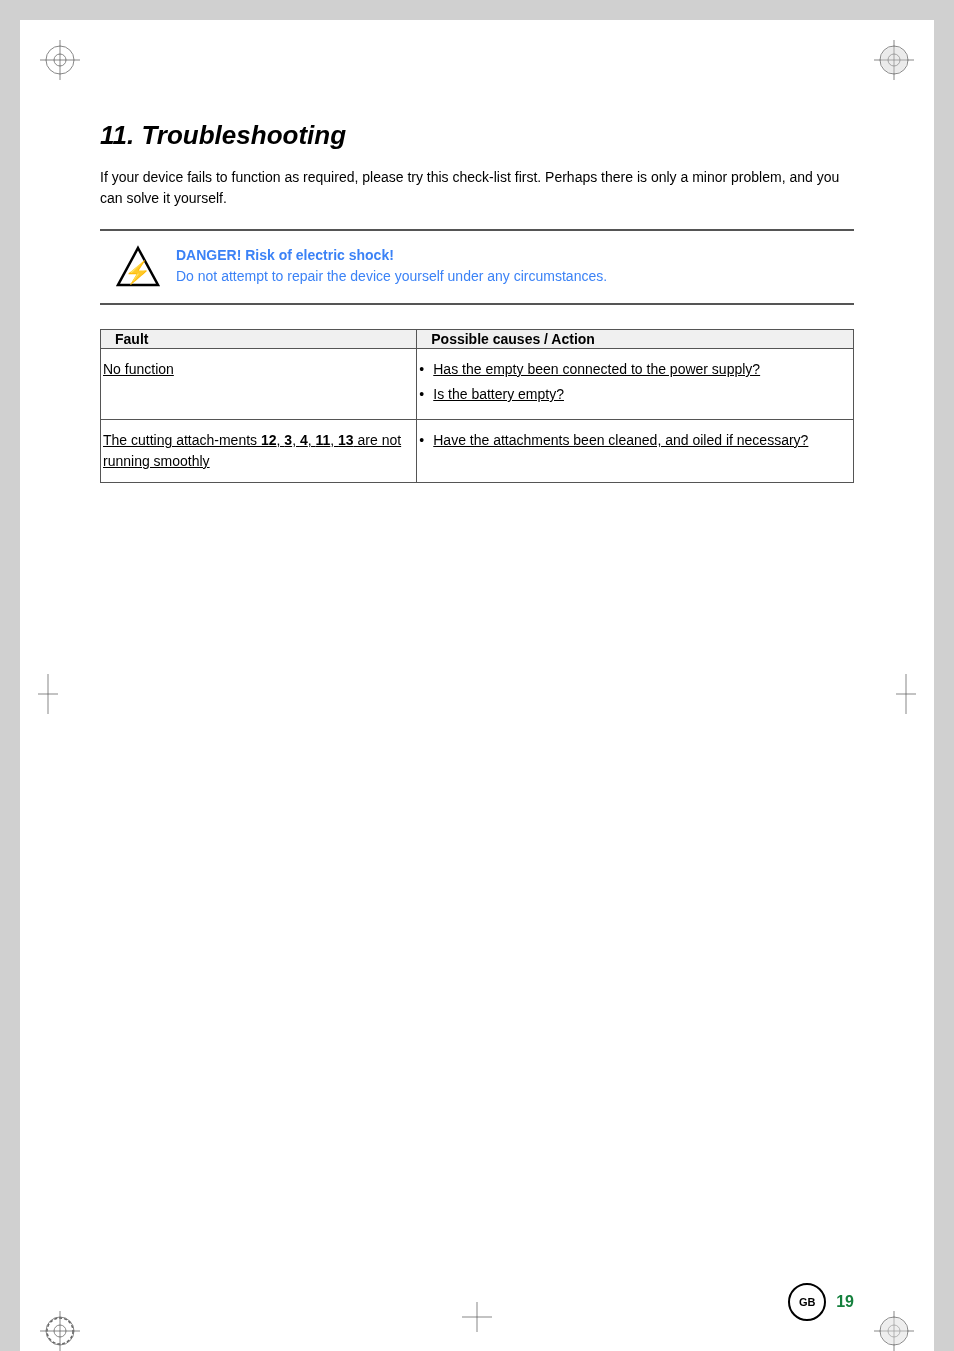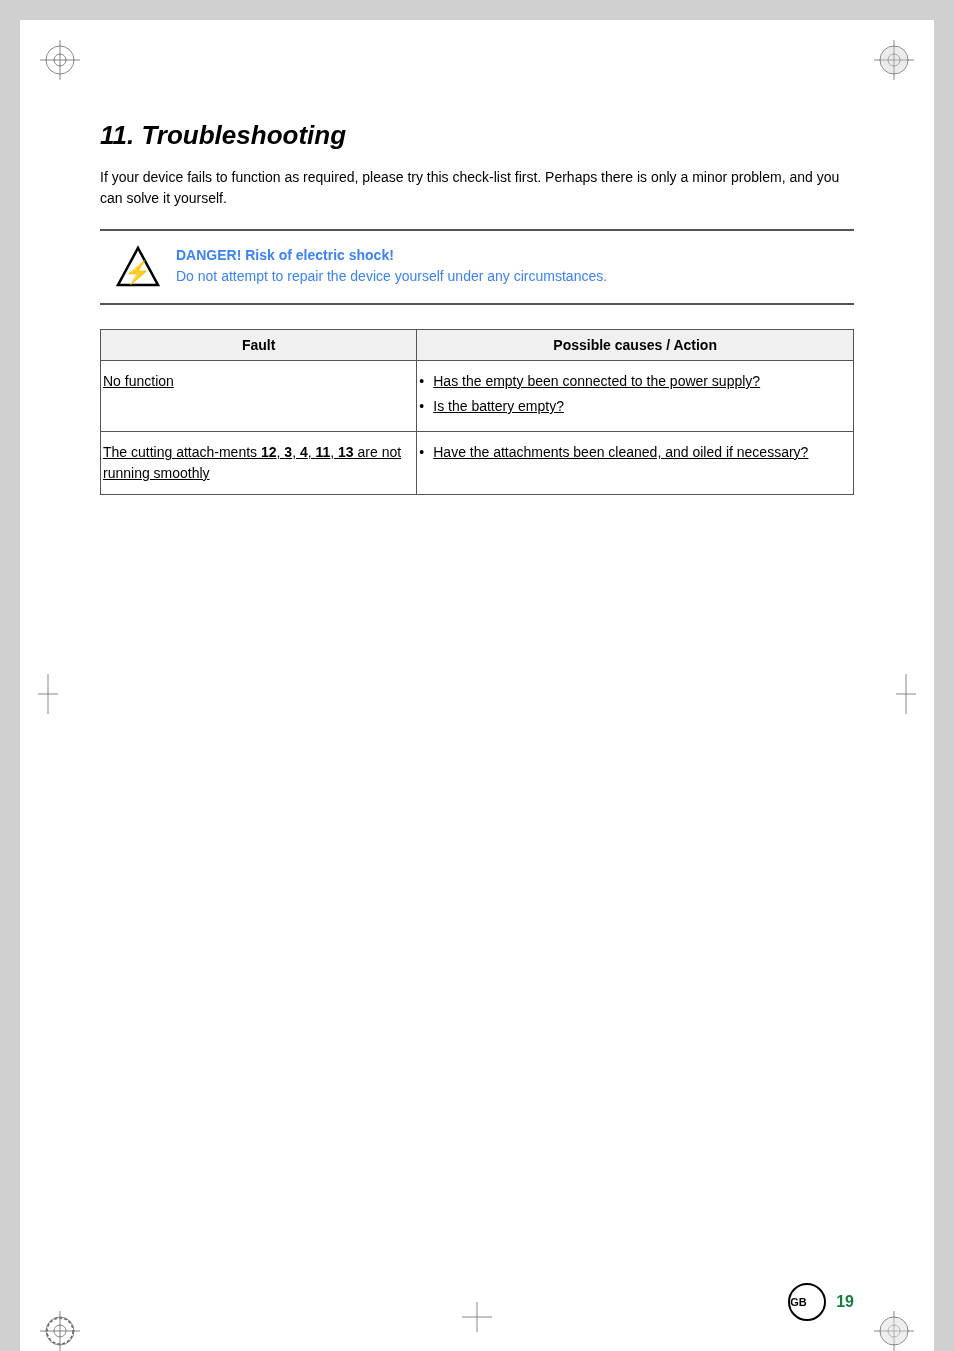--- a/index.html
+++ b/index.html
@@ -111,22 +111,22 @@
     .trouble-table {
       width: 100%;
       border-collapse: collapse;
       font-size: 14px;
       color: #000;
     }
 
     .trouble-table th {
       background: #f0f0f0;
       border: 1px solid #555;
-      padding: 7px 14px;
-      text-align: center;
+      padding: 1px 14px;
+      text-align: left;
       font-weight: bold;
       font-size: 14px;
     }
 
     .trouble-table td {
       border: 1px solid #555;
       padding: 10px 2px;
       vertical-align: top;
       line-height: 1.5;
       text-decoration: underline;
@@ -159,20 +159,21 @@
       gap: 10px;
     }
 
     .gb-badge {
       width: 38px;
       height: 38px;
       border: 2px solid #000;
       border-radius: 50%;
       display: flex;
       align-items: center;
+      justify-content: center;
       font-size: 11px;
       font-weight: bold;
       color: #000;
     }
 
     .page-number {
       font-size: 16px;
       font-weight: bold;
       color: #15803d;
       text-align: right;

